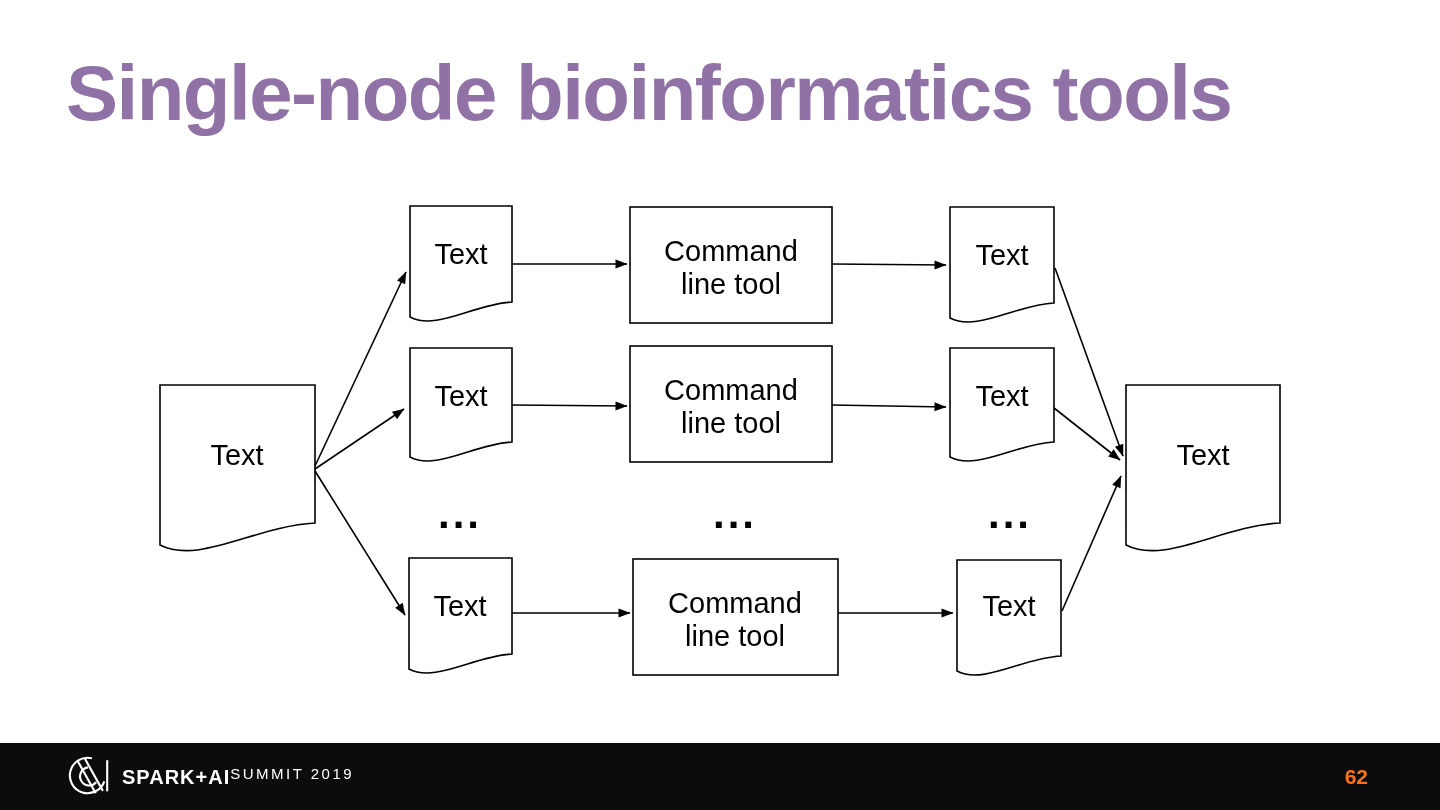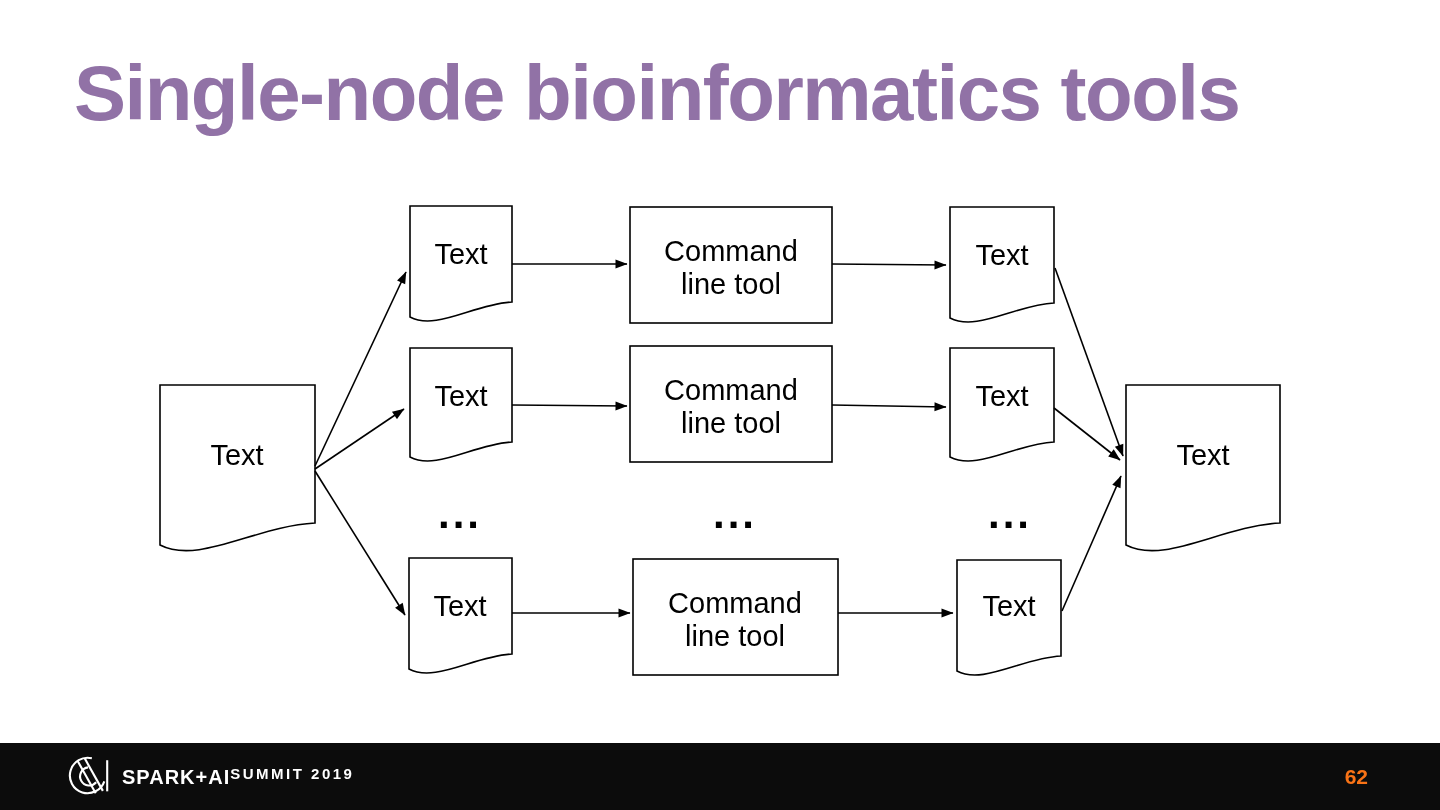--- a/index.html
+++ b/index.html
@@ -3,21 +3,21 @@
 <meta charset="utf-8">
 <style>
   * { margin: 0; padding: 0; box-sizing: border-box; }
   html, body { width: 1440px; height: 810px; background: #ffffff; overflow: hidden; }
   body { font-family: "Liberation Sans", "DejaVu Sans", sans-serif; position: relative; }
 
   .slide { position: absolute; inset: 0; background: #ffffff; }
 
   .title {
     position: absolute;
-    left: 74px;
+    left: 66px;
     top: 48px;
     font-size: 78px;
     font-weight: 700;
     letter-spacing: -1.5px;
     color: #9172a6;
     white-space: nowrap;
   }
 
   svg.diagram { position: absolute; left: 0; top: 0; width: 1440px; height: 810px; }
 
@@ -34,21 +34,21 @@
     width: 1440px; height: 67px;
     background: #0c0c0c;
     display: flex;
     align-items: center;
     justify-content: space-between;
     padding: 0 72px 0 66px;
   }
   .brand { display: flex; align-items: center; gap: 10px; }
   .brand-text { display: flex; flex-direction: row; line-height: 1.1; }
   .brand-l1 { color: #ffffff; font-weight: 700; font-size: 20px; letter-spacing: 1px; }
-  .brand-l2 { color: #ffffff; font-weight: 700; font-size: 15px; letter-spacing: 2.5px; }
+  .brand-l2 { color: #ffffff; font-weight: 400; font-size: 15px; letter-spacing: 2.5px; }
   .page-num { color: #f97316; font-weight: 700; font-size: 21px; }
 </style>
 </head>
 <body>
 
 <div class="slide">
 
   <h1 class="title">Single-node bioinformatics tools</h1>
 
   <svg class="diagram" viewBox="0 0 1440 810" xmlns="http://www.w3.org/2000/svg">

